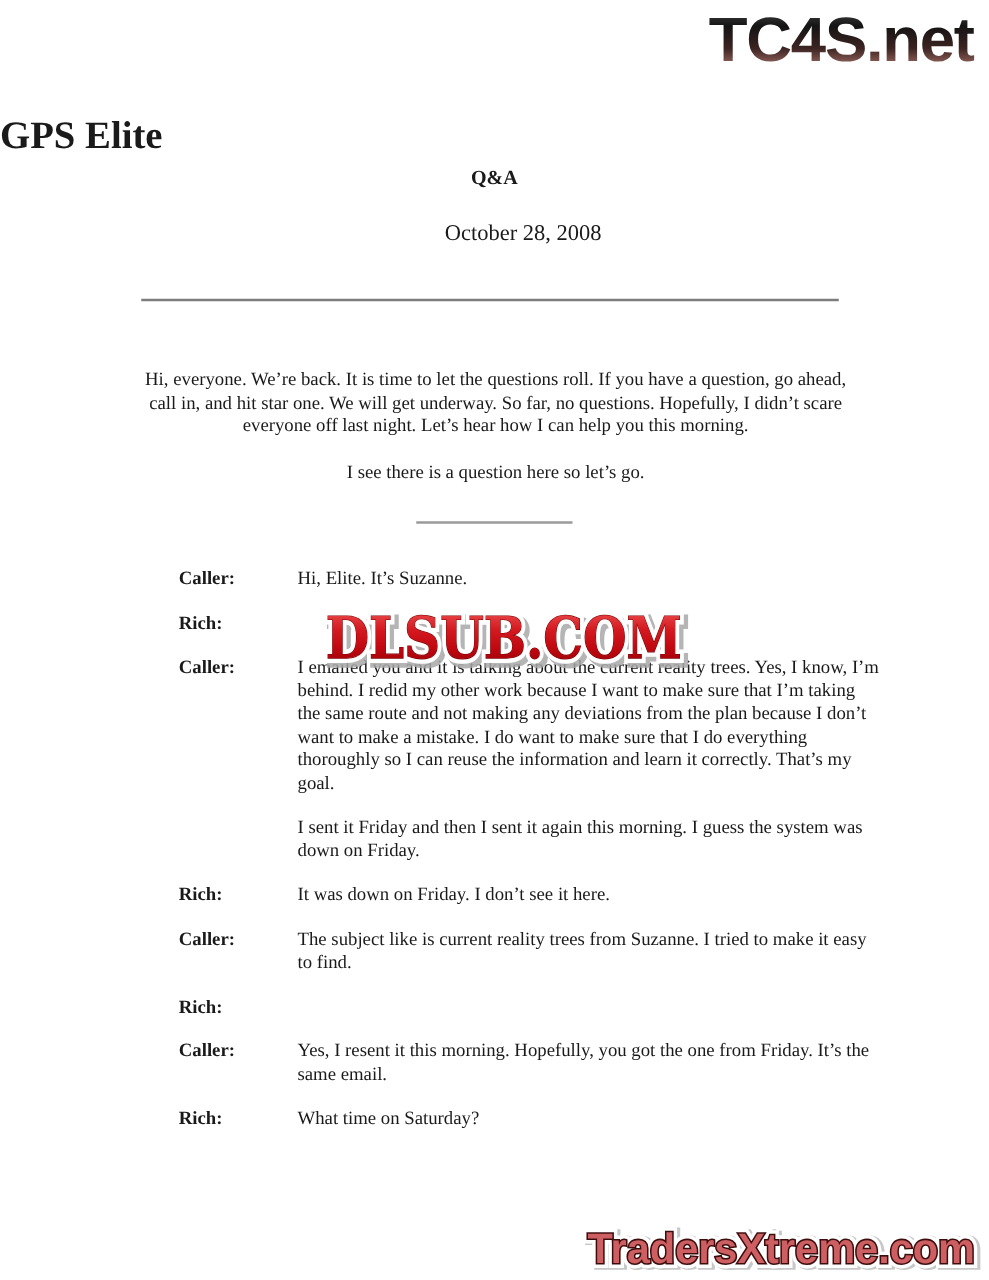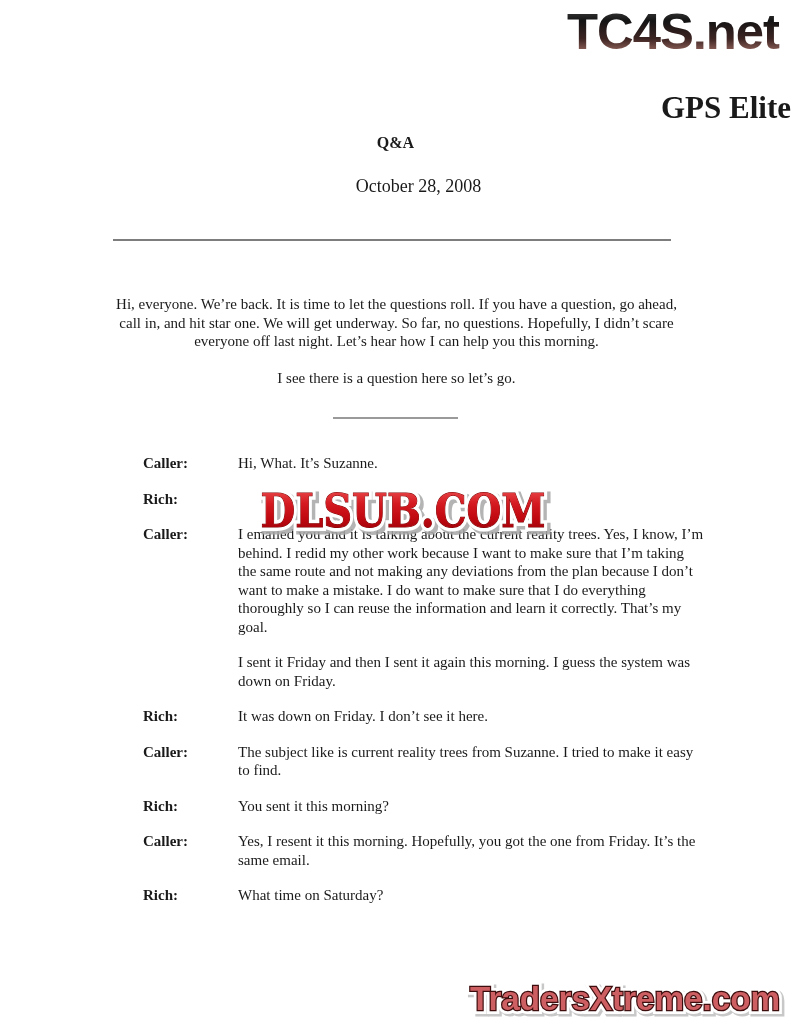--- a/index.html
+++ b/index.html
@@ -4,21 +4,21 @@
 <style>
   html,body{margin:0;padding:0;}
   body{width:791px;height:1024px;background:#ffffff;overflow:hidden;}
   .page{position:relative;width:791px;height:1024px;background:#ffffff;
         font-family:"Liberation Serif",serif;color:#1a1a1a;}
 
   
   .tc4s-logo{position:absolute;top:2px;right:3px;}
 
   
-  .doc-title{position:absolute;top:92px;left:0;width:100%;text-align:right;
+  .doc-title{position:absolute;top:92px;left:0;width:100%;text-align:left;
              font-size:31px;font-weight:bold;line-height:1;}
   .doc-subtitle{position:absolute;top:135px;left:0;width:100%;text-align:center;
              font-size:16px;font-weight:bold;line-height:1;}
   .doc-date{position:absolute;top:177px;left:0;width:100%;text-align:center;
              font-size:18px;line-height:1;margin-left:23px;}
 
   .rule-main{position:absolute;top:239px;left:113px;width:558px;height:0;
              border-top:2px solid #7d7d7d;}
 
   .intro{position:absolute;left:115px;top:295px;width:563px;
@@ -70,21 +70,21 @@
     <p>Hi, everyone. We’re back. It is time to let the questions roll. If you have a question, go ahead, call in, and hit star one. We will get underway. So far, no questions. Hopefully, I didn’t scare everyone off last night. Let’s hear how I can help you this morning.</p>
     <p>I see there is a question here so let’s go.</p>
   </div>
 
   <div class="divider-small"></div>
 
   <div class="dialogue">
       <div class="drow">
         <div class="dlabel">Caller:</div>
         <div class="dbody">
-          <p>Hi, What. It’s Suzanne.</p>
+          <p>Hi, Elite. It’s Suzanne.</p>
         </div>
       </div>
       <div class="drow">
         <div class="dlabel">Rich:</div>
       </div>
       <div class="drow">
         <div class="dlabel">Caller:</div>
         <div class="dbody">
           <p>I emailed you and it is talking about the current reality trees. Yes, I know, I’m behind. I redid my other work because I want to make sure that I’m taking the same route and not making any deviations from the plan because I don’t want to make a mistake. I do want to make sure that I do everything thoroughly so I can reuse the information and learn it correctly. That’s my goal.</p>
           <p>I sent it Friday and then I sent it again this morning. I guess the system was down on Friday.</p>
@@ -97,23 +97,20 @@
         </div>
       </div>
       <div class="drow">
         <div class="dlabel">Caller:</div>
         <div class="dbody">
           <p>The subject like is current reality trees from Suzanne. I tried to make it easy to find.</p>
         </div>
       </div>
       <div class="drow">
         <div class="dlabel">Rich:</div>
-        <div class="dbody">
-          <p>You sent it this morning?</p>
-        </div>
       </div>
       <div class="drow">
         <div class="dlabel">Caller:</div>
         <div class="dbody">
           <p>Yes, I resent it this morning. Hopefully, you got the one from Friday. It’s the same email.</p>
         </div>
       </div>
       <div class="drow">
         <div class="dlabel">Rich:</div>
         <div class="dbody">

